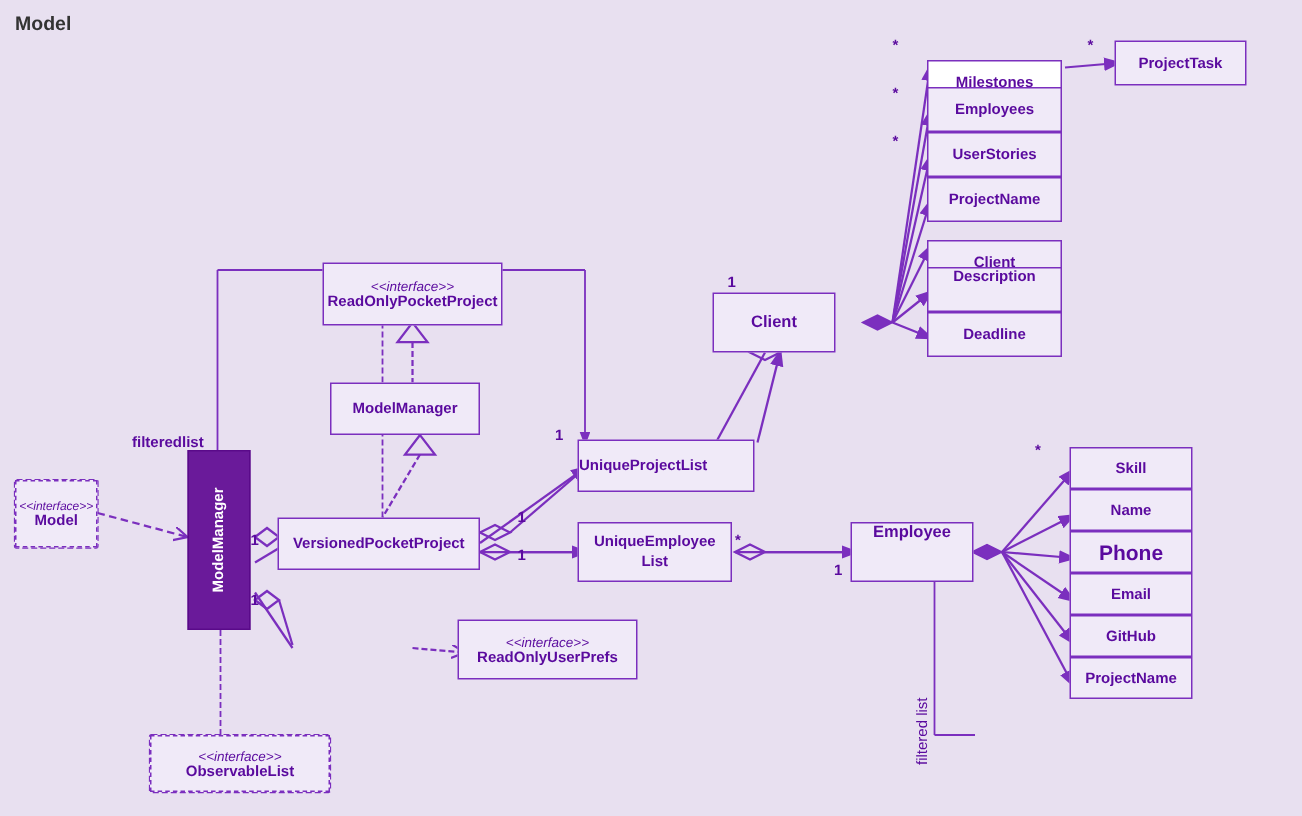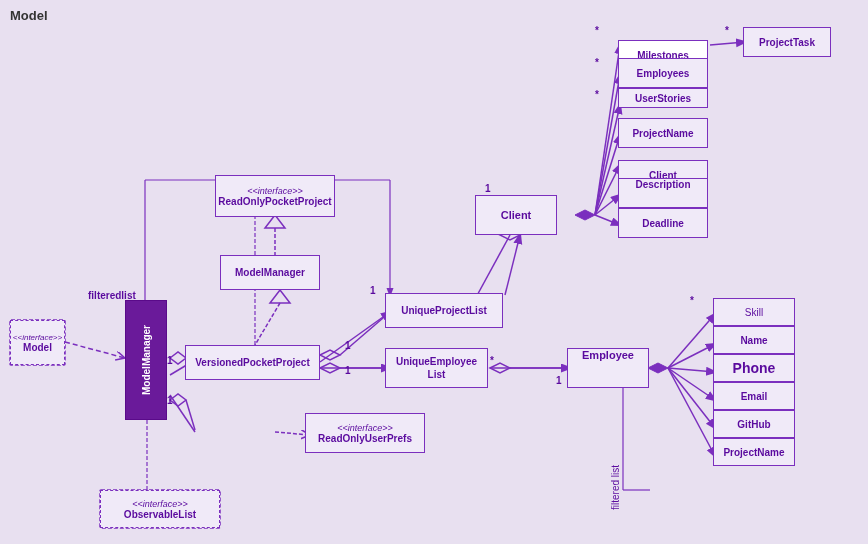--- a/index.html
+++ b/index.html
@@ -181,21 +181,21 @@
   <div style="position:absolute; left:185px; top:345px; width:135px; height:35px; background:#f0eaf8; border:1.5px solid #7b2fbe; display:flex; align-items:center; justify-content:center; color:#5a0a9e; font-size:10px; font-weight:bold;">
     <span>VersionedPocketProject</span>
   </div>
 
 
   <div style="position:absolute; left:305px; top:413px; width:120px; height:40px; background:#f0eaf8; border:1.5px solid #7b2fbe; display:flex; flex-direction:column; align-items:center; justify-content:center; color:#5a0a9e; font-size:10px;">
     <span style="font-style:italic; font-size:9px;">&lt;&lt;interface&gt;&gt;</span>
     <span style="font-weight:bold;">ReadOnlyUserPrefs</span>
   </div>
 
-  <div style="position:absolute; left:385px; top:293px; width:118px; height:35px; background:#f0eaf8; border:1.5px solid #7b2fbe; display:flex; align-items:center; justify-content:center; color:#5a0a9e; font-size:10px; font-weight:bold;">
+  <div style="position:absolute; left:385px; top:293px; width:118px; height:35px; background:#f0eaf8; border:1.5px solid #7b2fbe; display:flex; align-items:center; color:#5a0a9e; font-size:10px; font-weight:bold;">
     <span>UniqueProjectList</span>
   </div>
 
   <div style="position:absolute; left:385px; top:348px; width:103px; height:40px; background:#f0eaf8; border:1.5px solid #7b2fbe; display:flex; align-items:center; justify-content:center; color:#5a0a9e; font-size:10px; font-weight:bold; text-align:center; line-height:1.3;">
     <span>UniqueEmployee<br>List</span>
   </div>
 
   <div style="position:absolute; left:475px; top:195px; width:82px; height:40px; background:#f0eaf8; border:1.5px solid #7b2fbe; display:flex; align-items:center; justify-content:center; color:#5a0a9e; font-size:11px; font-weight:bold;">
     <span>Client</span>
   </div>
@@ -208,41 +208,41 @@
     <span style="font-style:italic; font-size:9px;">&lt;&lt;interface&gt;&gt;</span>
     <span style="font-weight:bold;">ObservableList</span>
   </div>
 
   <div style="position:absolute; left:618px; top:28px; width:90px; height:30px; background:#ffffff; border:1.5px solid #7b2fbe; display:flex; align-items:center; justify-content:center; color:#5a0a9e; font-size:10px; font-weight:bold;margin-top:12px;">
     <span>Milestones</span>
   </div>
   <div style="position:absolute; left:618px; top:58px; width:90px; height:30px; background:#f0eaf8; border:1.5px solid #7b2fbe; display:flex; align-items:center; justify-content:center; color:#5a0a9e; font-size:10px; font-weight:bold;">
     <span>Employees</span>
   </div>
-  <div style="position:absolute; left:618px; top:88px; width:90px; height:20px; background:#f0eaf8; border:1.5px solid #7b2fbe; display:flex; align-items:center; justify-content:center; color:#5a0a9e; font-size:10px; font-weight:bold;">
+  <div style="position:absolute; left:618px; top:88px; width:90px; height:30px; background:#f0eaf8; border:1.5px solid #7b2fbe; display:flex; align-items:center; justify-content:center; color:#5a0a9e; font-size:10px; font-weight:bold;">
     <span>UserStories</span>
   </div>
   <div style="position:absolute; left:618px; top:118px; width:90px; height:30px; background:#f0eaf8; border:1.5px solid #7b2fbe; display:flex; align-items:center; justify-content:center; color:#5a0a9e; font-size:10px; font-weight:bold;">
     <span>ProjectName</span>
   </div>
   <div style="position:absolute; left:618px; top:148px; width:90px; height:30px; background:#f0eaf8; border:1.5px solid #7b2fbe; display:flex; align-items:center; justify-content:center; color:#5a0a9e; font-size:10px; font-weight:bold;margin-top:12px;">
     <span>Client</span>
   </div>
   <div style="position:absolute; left:618px; top:178px; width:90px; height:30px; background:#f0eaf8; border:1.5px solid #7b2fbe; display:flex; align-items:flex-start; justify-content:center; color:#5a0a9e; font-size:10px; font-weight:bold;">
     <span>Description</span>
   </div>
   <div style="position:absolute; left:618px; top:208px; width:90px; height:30px; background:#f0eaf8; border:1.5px solid #7b2fbe; display:flex; align-items:center; justify-content:center; color:#5a0a9e; font-size:10px; font-weight:bold;">
     <span>Deadline</span>
   </div>
 
   <div style="position:absolute; left:743px; top:27px; width:88px; height:30px; background:#f0eaf8; border:1.5px solid #7b2fbe; display:flex; align-items:center; justify-content:center; color:#5a0a9e; font-size:10px; font-weight:bold;">
     <span>ProjectTask</span>
   </div>
 
-  <div style="position:absolute; left:713px; top:298px; width:82px; height:28px; background:#f0eaf8; border:1.5px solid #7b2fbe; display:flex; align-items:center; justify-content:center; color:#5a0a9e; font-size:10px; font-weight:normal;">
+  <div style="position:absolute; left:713px; top:298px; width:82px; height:28px; background:#f0eaf8; border:1.5px solid #7b2fbe; display:flex; align-items:center; justify-content:center; color:#5a0a9e; font-size:10px; font-weight:bold;">
     <span>Skill</span>
   </div>
   <div style="position:absolute; left:713px; top:326px; width:82px; height:28px; background:#f0eaf8; border:1.5px solid #7b2fbe; display:flex; align-items:center; justify-content:center; color:#5a0a9e; font-size:10px; font-weight:bold;">
     <span>Name</span>
   </div>
   <div style="position:absolute; left:713px; top:354px; width:82px; height:28px; background:#f0eaf8; border:1.5px solid #7b2fbe; display:flex; align-items:center; justify-content:center; color:#5a0a9e; font-size:14px; font-weight:bold;">
     <span>Phone</span>
   </div>
   <div style="position:absolute; left:713px; top:382px; width:82px; height:28px; background:#f0eaf8; border:1.5px solid #7b2fbe; display:flex; align-items:center; justify-content:center; color:#5a0a9e; font-size:10px; font-weight:bold;">
     <span>Email</span>

